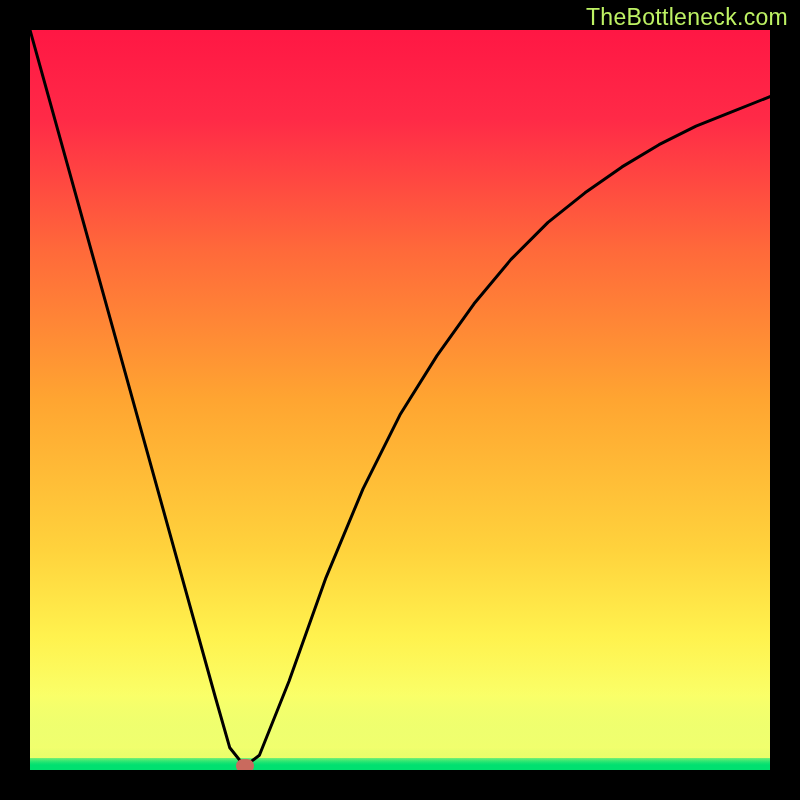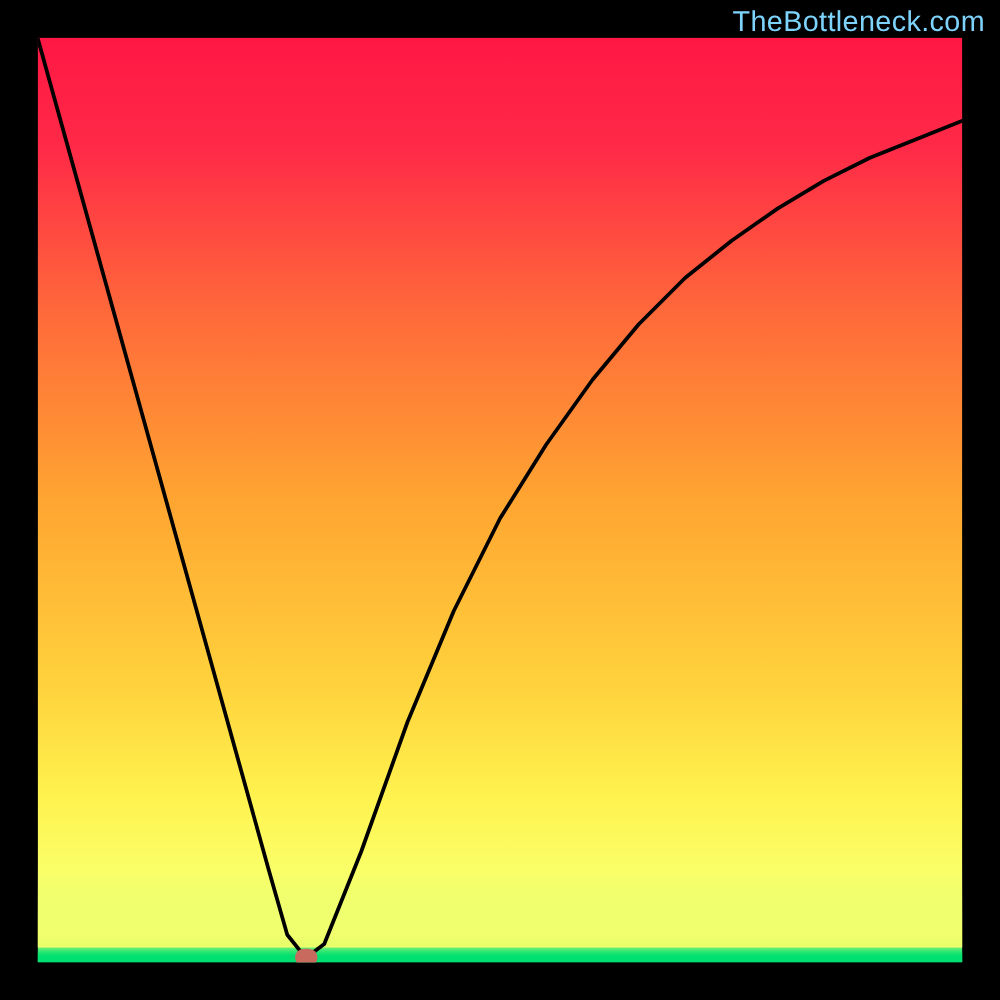--- a/index.html
+++ b/index.html
@@ -49,21 +49,21 @@
     bottom: 12px;
     height: 70px;
     background: linear-gradient(to top, #f8ff6a 0%, rgba(248,255,106,0.0) 100%);
     mix-blend-mode: normal;
     opacity: 0.9;
   }
   .watermark {
     position: absolute;
     top: 4px;
     right: 12px;
-    color: #7dd3fc;
+    color: #bef264;
     font-size: 23px;
     letter-spacing: 0.3px;
     font-weight: 500;
   }
   .marker {
     position: absolute;
     width: 18px;
     height: 14px;
     border-radius: 7px;
     background: #c96a5e;

